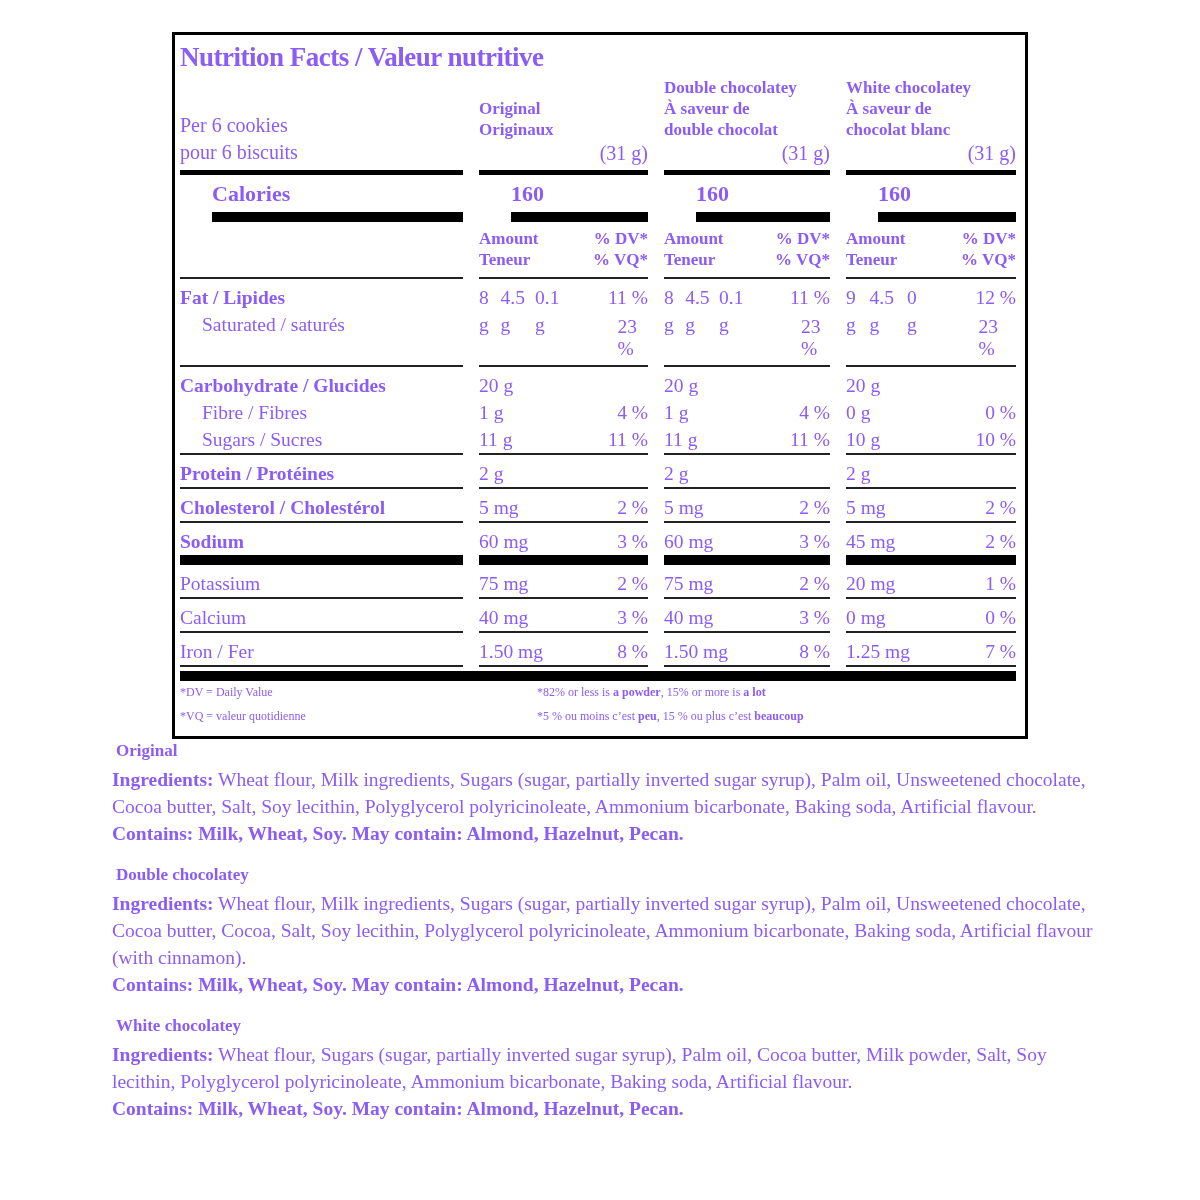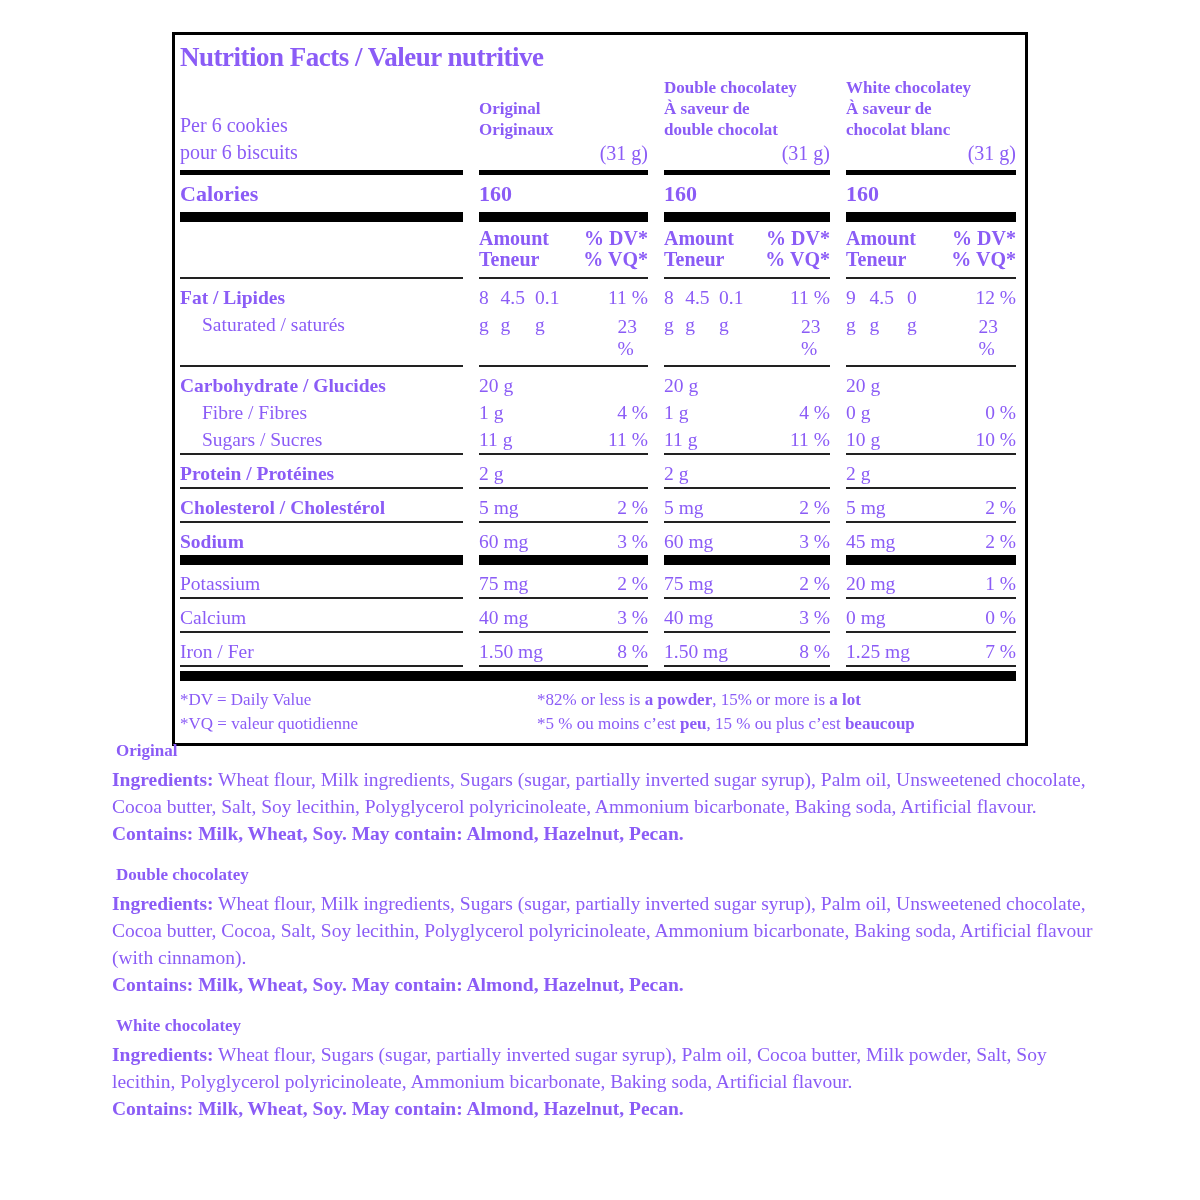--- a/index.html
+++ b/index.html
@@ -16,43 +16,43 @@
   .b-thin{border-bottom:2px solid #222;}
   
   .header-row{margin-top:4px;}
   .header-row .cell{display:flex;flex-direction:column;justify-content:flex-end;
                     padding-bottom:4px;}
   .serving{font-size:20px;line-height:27px;}
   .colname{font-size:17px;font-weight:bold;line-height:21px;}
   .colsize{font-size:20px;line-height:26px;text-align:right;}
   
   .calories-row .cell{height:37px;display:flex;align-items:center;
-                      font-size:22px;font-weight:bold;}
+                      font-size:22px;font-weight:bold;margin-left:32px;}
   
   .subhead-row .cell{height:49px;padding-top:6px;box-sizing:content-box;}
-  .subhead-inner{display:flex;justify-content:space-between;font-size:20px;
+  .subhead-inner{display:flex;justify-content:space-between;font-size:17px;
                  font-weight:bold;line-height:21px;}
   .subhead-inner .right{text-align:right;}
   
   .nrow .cell{padding-top:5px;}
   .lab{font-size:19.5px;line-height:27px;}
   .bold{font-weight:bold;}
   .ind1{padding-left:22px;}
   .ind2{padding-left:12px;}
   .pair{display:flex;justify-content:space-between;font-size:19.5px;line-height:27px;}
   .pair .dv{text-align:right;}
   
   .fat-cell{display:flex;justify-content:space-between;}
   .amt-col{display:flex;flex-direction:row;font-size:19.5px;line-height:27px;}
   .dv-col{display:flex;flex-direction:column;align-items:flex-end;font-size:19.5px;}
   .dv-top{height:27px;line-height:27px;}
   .dv-mid{height:54px;display:flex;align-items:center;margin-left:48px;}
   
   .fullbar{height:10px;background:#000;margin-top:4px;}
-  .footnotes{display:flex;margin-top:7px;font-size:17px;line-height:23.5px;align-items:flex-end;}
+  .footnotes{display:flex;font-size:12px;line-height:23.5px;align-items:flex-end;}
   .fn-left{width:357px;flex:none;}
   .fn-right{flex:1;}
   
   .ingredients{position:absolute;left:112px;top:740px;width:982px;}
   .ing-section{margin-bottom:17px;}
   .ing-heading{font-size:17px;font-weight:bold;line-height:21px;margin:0 0 5px 4px;}
   .ing-body{font-size:19.5px;line-height:27px;}
   .ing-contains{font-size:19.5px;line-height:27px;font-weight:bold;}
 </style>
 </head>

